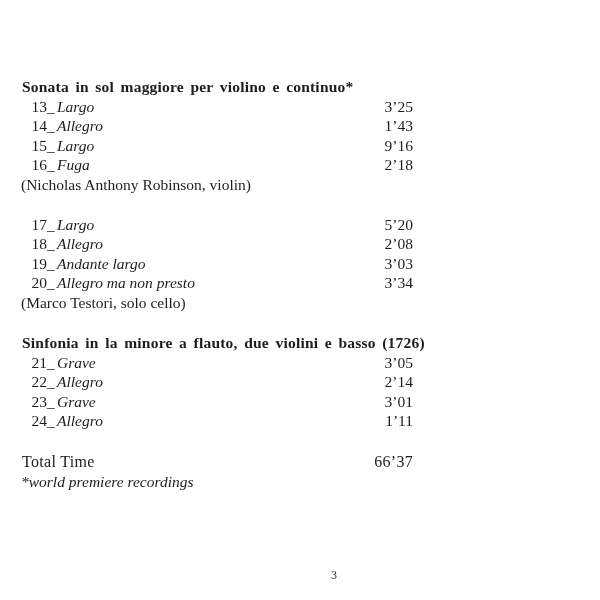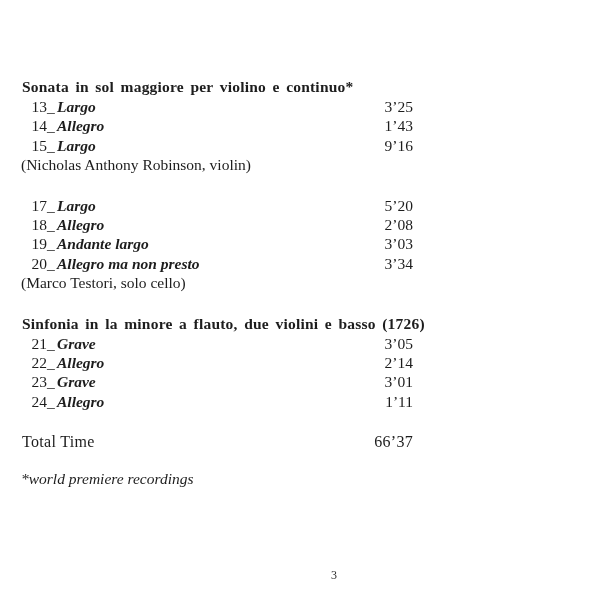--- a/index.html
+++ b/index.html
@@ -40,21 +40,20 @@
   }
   .track-num {
     flex: none;
     margin-left: 7px;
     width: 28px;
     text-align: center;
   }
   .track-tempo {
     flex: 1;
     font-style: italic;
-    font-weight: bold;
   }
   .track-time {
     flex: none;
   }
   .performer {
     font-size: 15.5px;
     line-height: 19.4px;
     margin-left: -1px;
   }
   .total-row {
@@ -64,21 +63,20 @@
     line-height: 20px;
     margin-top: 15px;
     letter-spacing: 0.3px;
   }
   .total-label { flex: 1; }
   .total-time { flex: none; }
   .footnote {
     font-style: italic;
     font-size: 15.5px;
     line-height: 20px;
-    margin-top: 17px;
     margin-left: -1px;
   }
   .page-number {
     position: absolute;
     left: 326px;
     top: 568px;
     width: 16px;
     text-align: center;
     font-size: 12px;
     color: #2a2a2a;
@@ -99,20 +97,25 @@
       </div>
       <div class="track-row">
         <span class="track-num">14_</span>
         <span class="track-tempo">Allegro</span>
         <span class="track-time">1’43</span>
       </div>
       <div class="track-row">
         <span class="track-num">15_</span>
         <span class="track-tempo">Largo</span>
         <span class="track-time">9’16</span>
+      </div>
+      <div class="track-row">
+        <span class="track-num">16_</span>
+        <span class="track-tempo">Fuga</span>
+        <span class="track-time">2’18</span>
       </div>
       <div class="performer">(Nicholas Anthony Robinson, violin)</div>
     </div>
 
     <div class="section">
       <div class="track-row">
         <span class="track-num">17_</span>
         <span class="track-tempo">Largo</span>
         <span class="track-time">5’20</span>
       </div>

